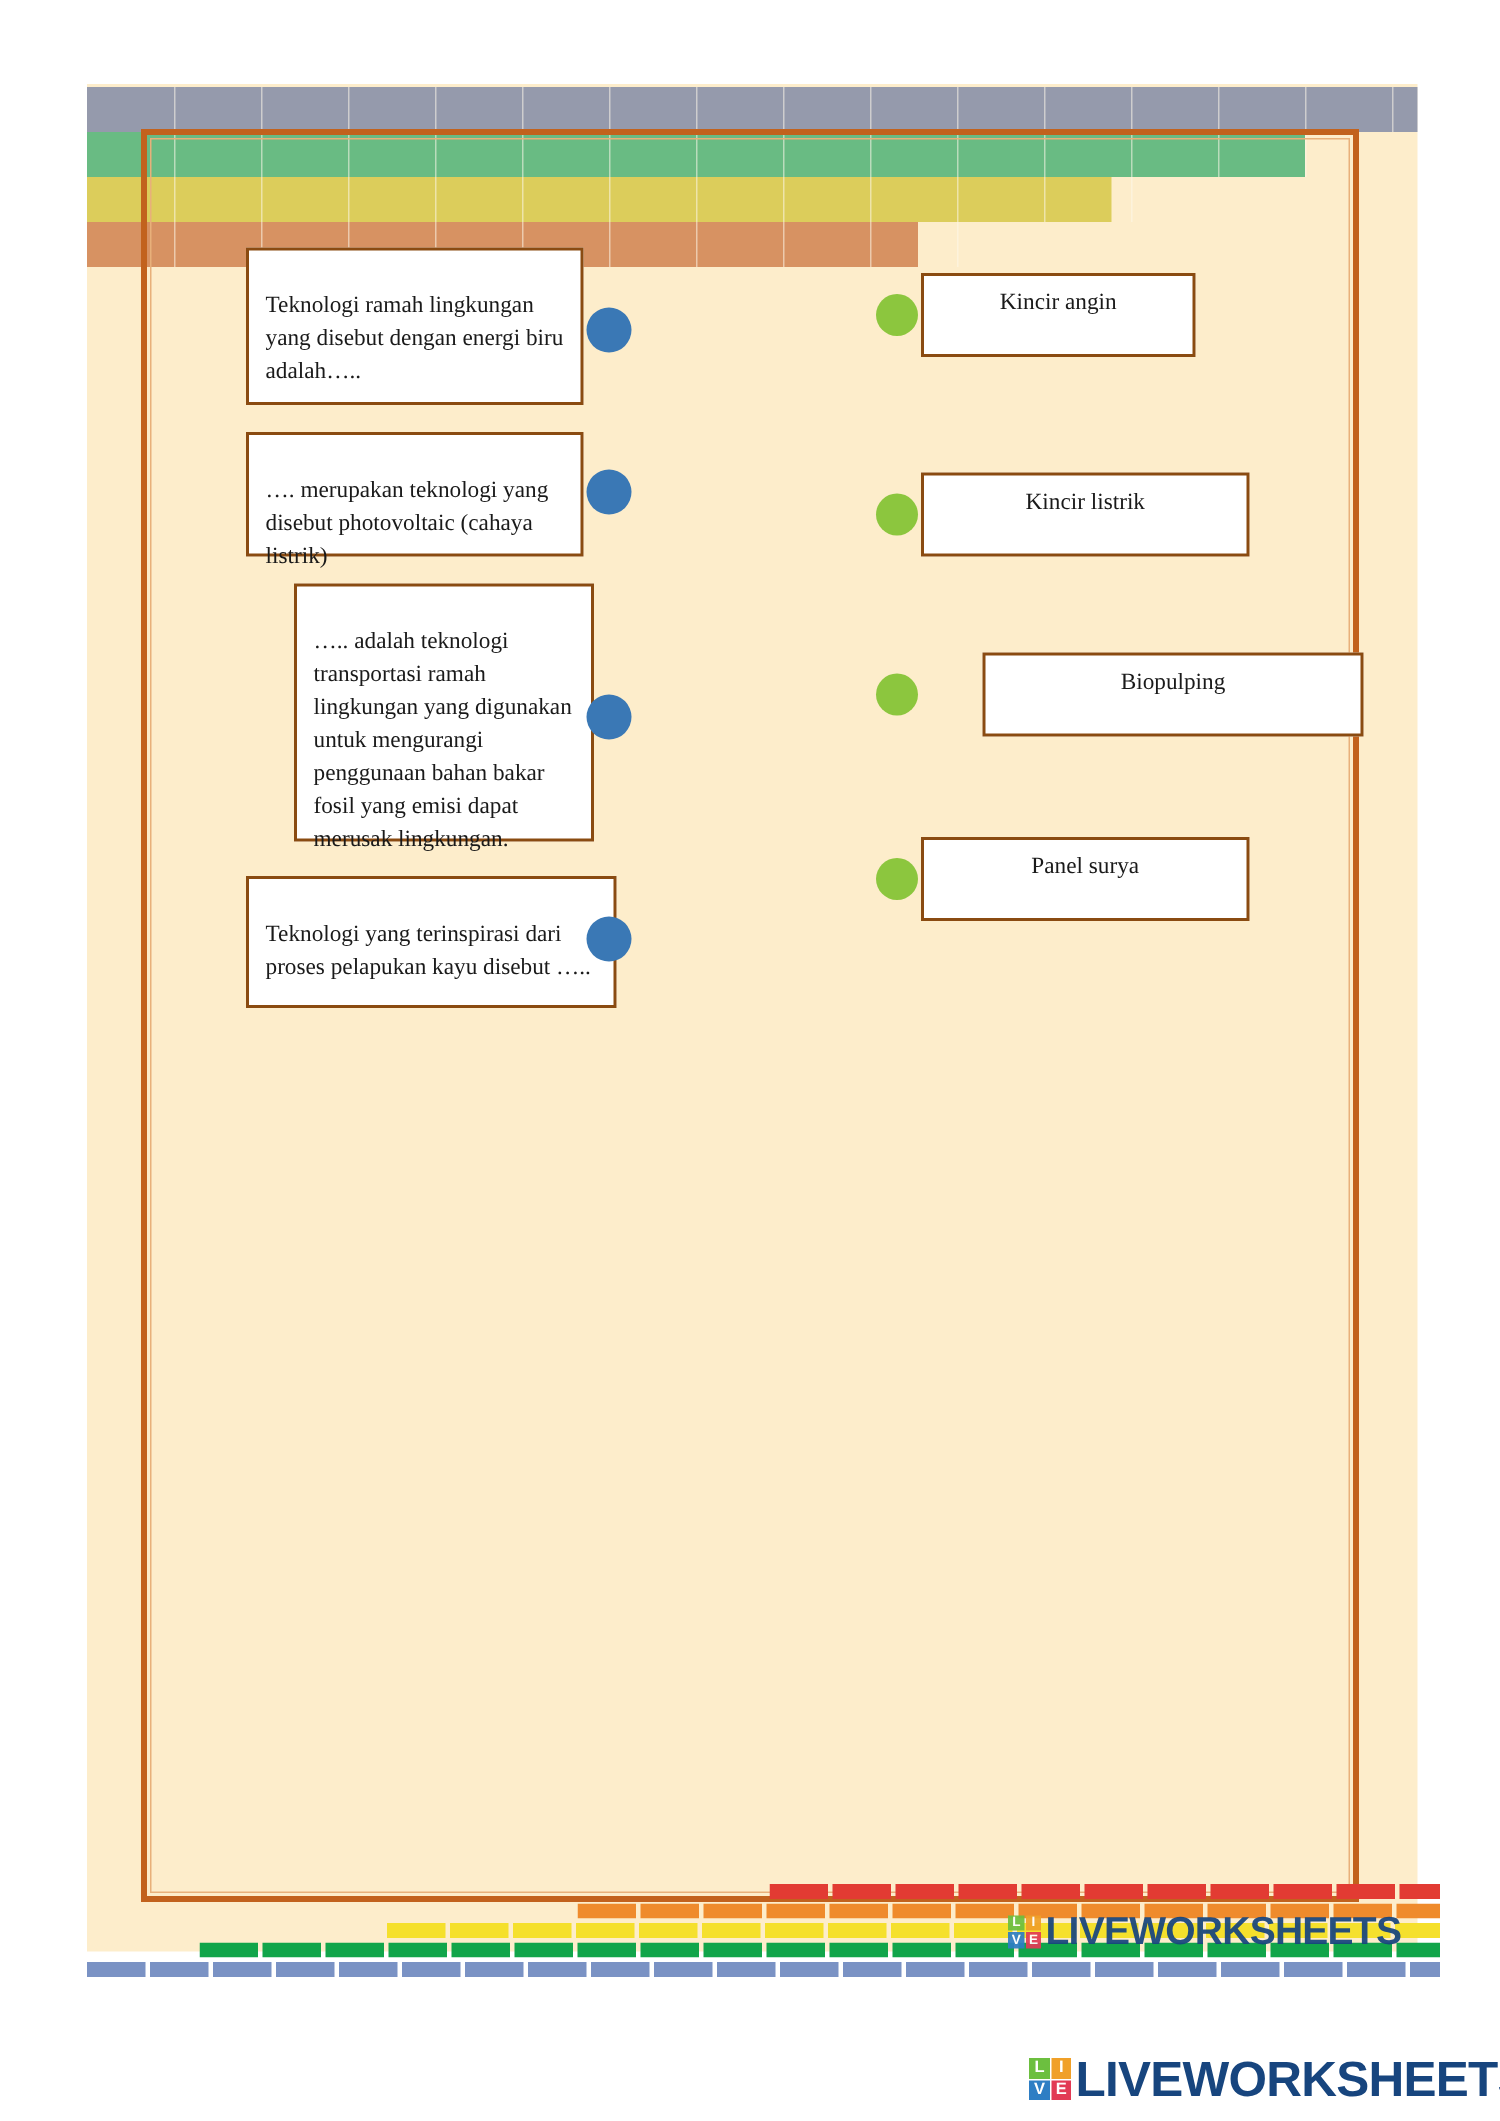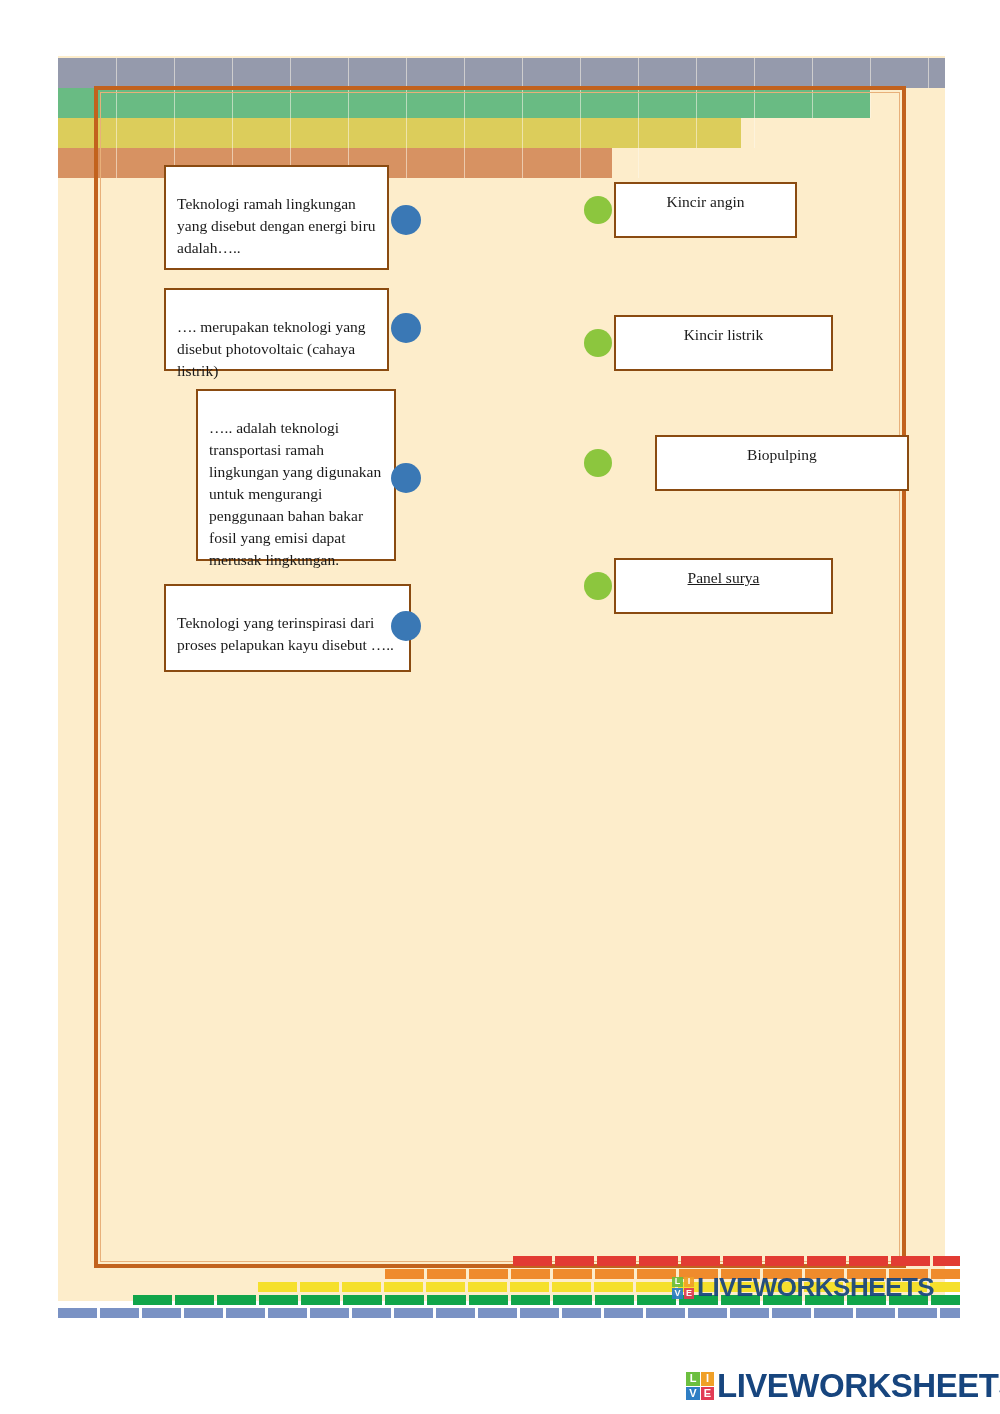--- a/index.html
+++ b/index.html
@@ -237,21 +237,21 @@
       <div class="dot dot-blue" style="left: 391px; top: 611px;"></div>
     </div>
   <div id="answers-column">
       <div class="dot dot-green" style="left: 584px; top: 196px;"></div>
       <div class="dot dot-green" style="left: 584px; top: 329px;"></div>
       <div class="dot dot-green" style="left: 584px; top: 449px;"></div>
       <div class="dot dot-green" style="left: 584px; top: 572px;"></div>
       <div class="abox" style="left: 614px; top: 182px; width: 183px; height: 56px;"><span>Kincir angin</span></div>
       <div class="abox" style="left: 614px; top: 315px; width: 219px; height: 56px;"><span>Kincir listrik</span></div>
       <div class="abox" style="left: 614px; top: 435px; width: 254px; height: 56px; margin-left: 41px;"><span>Biopulping</span></div>
-      <div class="abox" style="left: 614px; top: 558px; width: 219px; height: 56px; text-decoration: underline;"><span>Panel surya</span></div>
+      <div class="abox" style="left: 614px; top: 558px; width: 219px; height: 56px;"><span>Panel surya</span></div>
     </div>
 
   <div id="bottom-decoration">
       <div class="botrow br-red" style="left: 513px; top: 1256px; width: 447px; overflow: hidden;">
         <div class="seg"></div>
         <div class="seg"></div>
         <div class="seg"></div>
         <div class="seg"></div>
         <div class="seg"></div>
         <div class="seg"></div>

